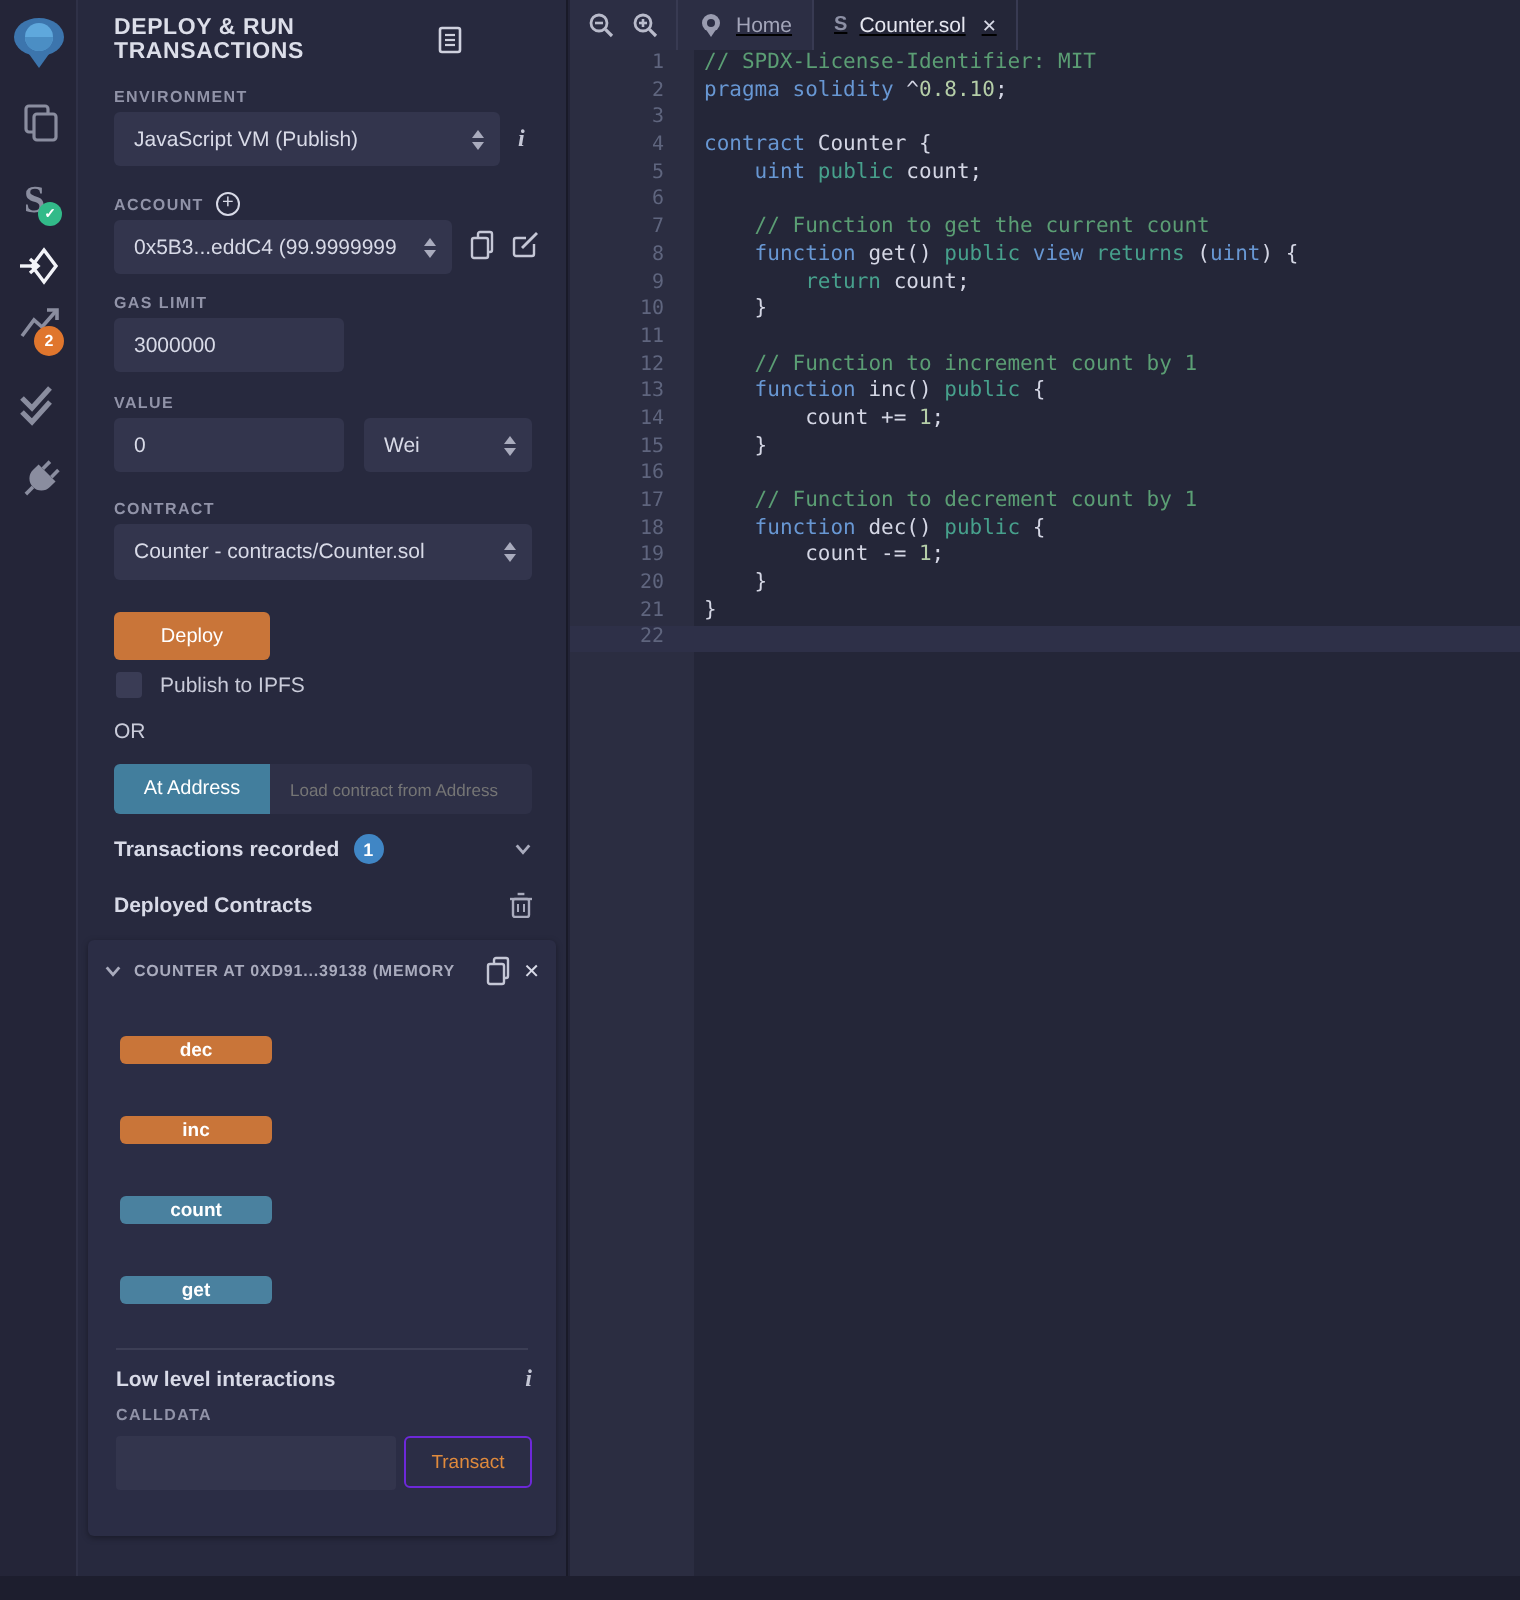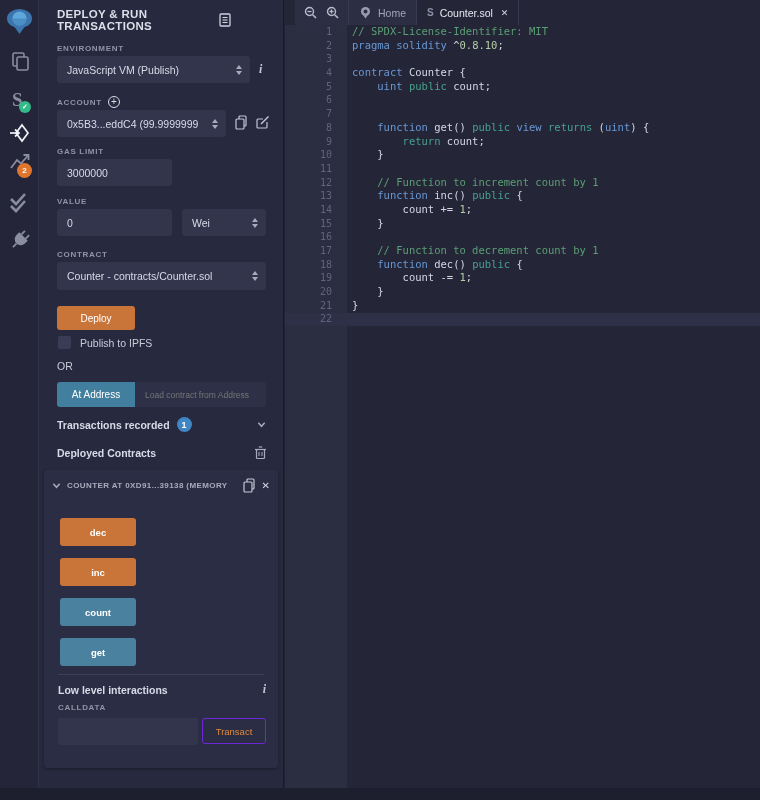--- a/index.html
+++ b/index.html
@@ -41,30 +41,30 @@
                   font-size:9px; font-weight:bold; display:flex; align-items:center; justify-content:center; }
   .chev { width:9px; height:9px; }
   .plus-circle { width:12px; height:12px; border:1px solid #d8dae7; border-radius:50%;
                  color:#d8dae7; font-size:10px; line-height:10px; text-align:center; cursor:pointer; }
 
   
   .card { position:absolute; left:5px; top:470px; width:234px; height:298px;
           background:#2b2d45; border-radius:3px; box-shadow:0 1px 3px rgba(0,0,0,.35); }
   .card-title { font-size:8px; font-weight:bold; letter-spacing:.4px; color:#a9abbd;
                 white-space:nowrap; overflow:hidden; flex:1; }
-  .fn-btn { position:absolute; left:16px; width:76px; height:28px; font-weight:bold; font-size:9.5px; }
+  .fn-btn { position:absolute; left:16px; width:76px; height:14px; font-weight:bold; font-size:9.5px; }
   .card-divider { position:absolute; left:14px; right:14px; top:204px; border-top:1px solid #3c3e55; }
   .lli-title { font-size:10.5px; font-weight:bold; color:#d8dae7; }
   .transact-btn { background:transparent; border:1px solid #6d28d9; color:#e08a3c;
                   border-radius:3px; font-size:9.5px; cursor:pointer; }
   .close-x { color:#d8dae7; font-size:10px; cursor:pointer; }
 
   
   .editor { position:absolute; left:285px; top:0; width:475px; height:788px; background:#242638; }
-  .tab-bar { position:absolute; left:10px; top:0; right:0; height:25px; background:#242638; display:flex; }
+  .tab-bar { position:absolute; left:0; top:0; right:0; height:25px; background:#242638; display:flex;text-decoration:underline; }
   .tab-tools { background:#2c2e44; display:flex; align-items:center; gap:9px; padding:0 9px;
                border-right:1px solid #383a52; }
   .tab { display:flex; align-items:center; gap:6px; padding:0 10px; font-size:10.5px;
          color:#a4a6ba; cursor:pointer; border-right:1px solid #383a52; }
   .tab.home { background:#2c2e44; }
   .tab.active { background:#242638; color:#e6e7f0; }
   .sol-glyph { color:#8d90a5; font-weight:bold; font-size:10px; }
   .tab .close-x { font-size:9px; color:#d5d7e4; margin-left:2px; }
 
   .editor-body { position:absolute; left:0; top:0; right:0; bottom:0; }
@@ -313,21 +313,21 @@
           <div class="ln">21</div>
           <div class="ln">22</div>
         </div>
       <div class="code">
           <div class="cl"><span class="tok-c">// SPDX-License-Identifier: MIT</span></div>
           <div class="cl"><span class="tok-k">pragma</span><span class="tok-p"> </span><span class="tok-k">solidity</span><span class="tok-p"> ^</span><span class="tok-n">0.8.10</span><span class="tok-p">;</span></div>
           <div class="cl"></div>
           <div class="cl"><span class="tok-k">contract</span><span class="tok-p"> Counter {</span></div>
           <div class="cl"><span class="tok-p">    </span><span class="tok-k">uint</span><span class="tok-p"> </span><span class="tok-t">public</span><span class="tok-p"> count;</span></div>
           <div class="cl"></div>
-          <div class="cl"><span class="tok-p">    </span></div>
+          <div class="cl"><span class="tok-p">    </span><span class="tok-c">// Function to get the current count</span></div>
           <div class="cl"><span class="tok-p">    </span><span class="tok-k">function</span><span class="tok-p"> get() </span><span class="tok-t">public</span><span class="tok-p"> </span><span class="tok-k">view</span><span class="tok-p"> </span><span class="tok-t">returns</span><span class="tok-p"> (</span><span class="tok-k">uint</span><span class="tok-p">) {</span></div>
           <div class="cl"><span class="tok-p">        </span><span class="tok-t">return</span><span class="tok-p"> count;</span></div>
           <div class="cl"><span class="tok-p">    }</span></div>
           <div class="cl"></div>
           <div class="cl"><span class="tok-p">    </span><span class="tok-c">// Function to increment count by 1</span></div>
           <div class="cl"><span class="tok-p">    </span><span class="tok-k">function</span><span class="tok-p"> inc() </span><span class="tok-t">public</span><span class="tok-p"> {</span></div>
           <div class="cl"><span class="tok-p">        count += </span><span class="tok-n">1</span><span class="tok-p">;</span></div>
           <div class="cl"><span class="tok-p">    }</span></div>
           <div class="cl"></div>
           <div class="cl"><span class="tok-p">    </span><span class="tok-c">// Function to decrement count by 1</span></div>

